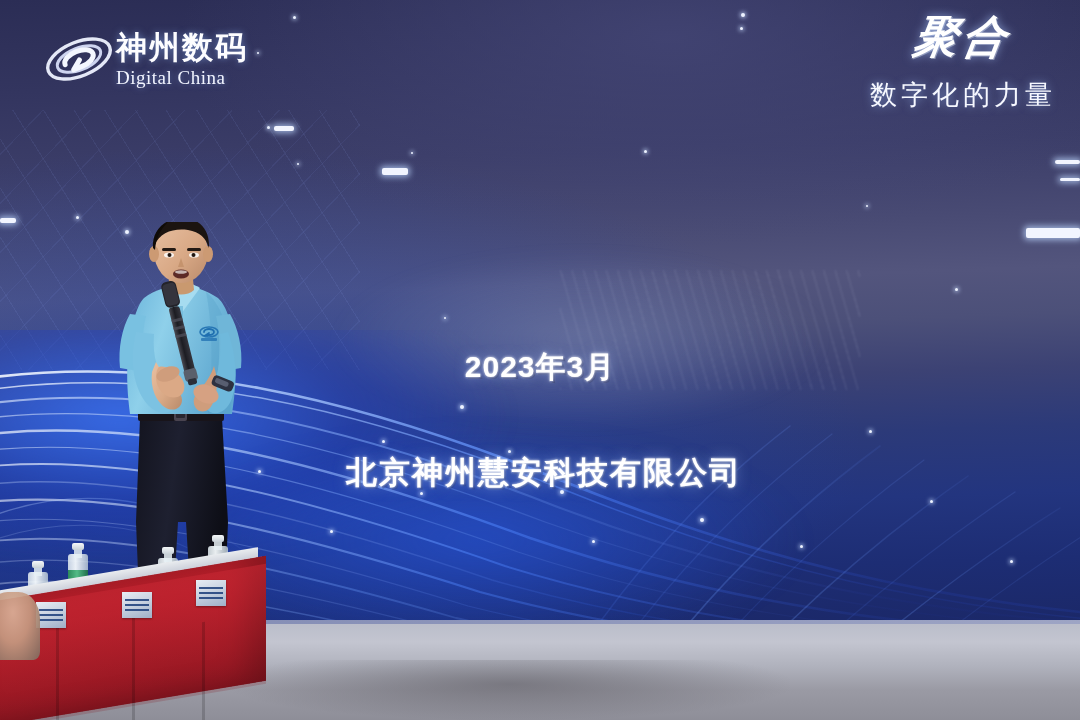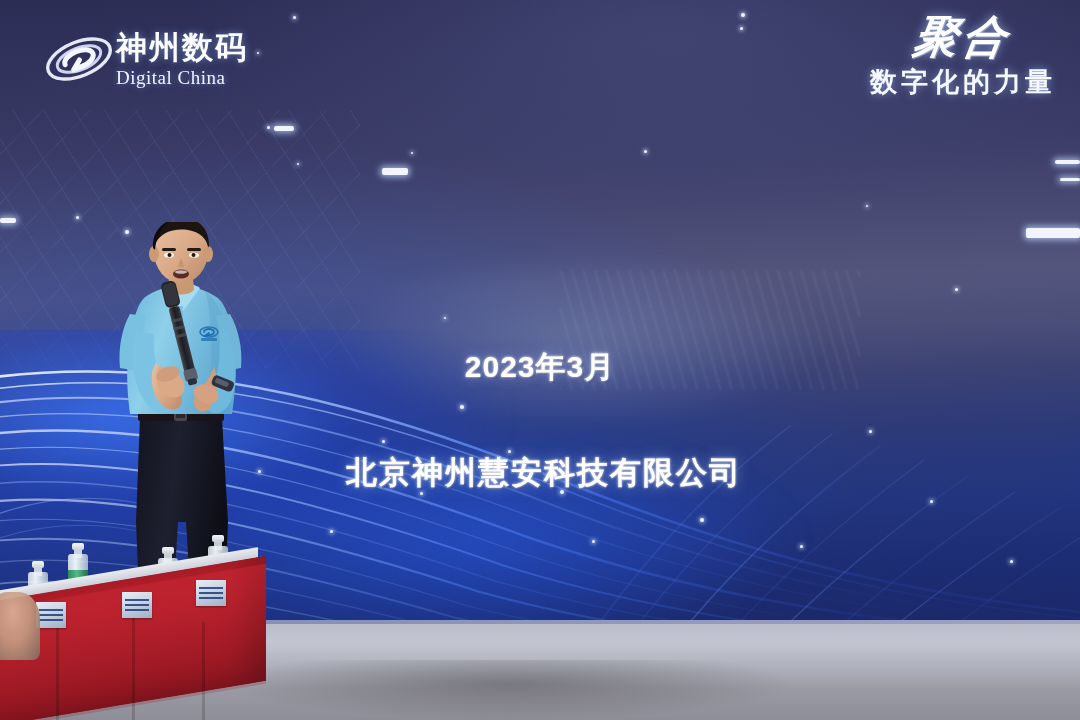--- a/index.html
+++ b/index.html
@@ -100,22 +100,22 @@
   .juhe-cal{
     font-size:44px; font-weight:700; color:#ffffff; line-height:.92;
     letter-spacing:4px;
     font-family:"Liberation Serif","DejaVu Serif",serif;
     font-style:italic;
     text-shadow:0 0 10px rgba(170,200,255,.7), 1px 1px 0 rgba(255,255,255,.4);
     transform:skewX(-8deg);
     padding-right:46px;
   }
   .juhe-sub{
-    font-size:27px; font-weight:700; color:#f6f8ff; letter-spacing:4px;
-    margin-top:6px;
+    font-size:27px; font-weight:400; color:#f6f8ff; letter-spacing:4px;
+    margin-top:19px;
     text-shadow:0 0 8px rgba(160,195,255,.6);
   }
 
   .slide-title{
     position:absolute; left:0; right:0; top:178px;
     text-align:center;
     font-size:49px; font-weight:800; color:#ffffff;
     letter-spacing:3px;
     text-shadow:
       0 0 2px rgba(255,255,255,.95),

